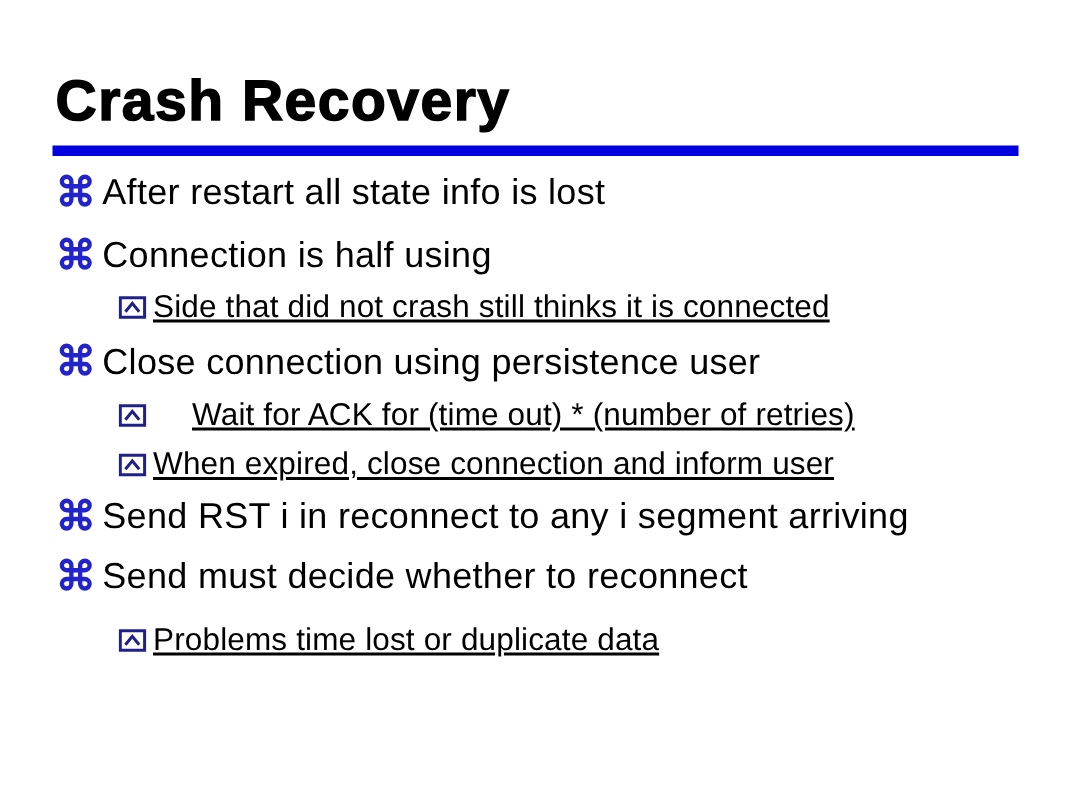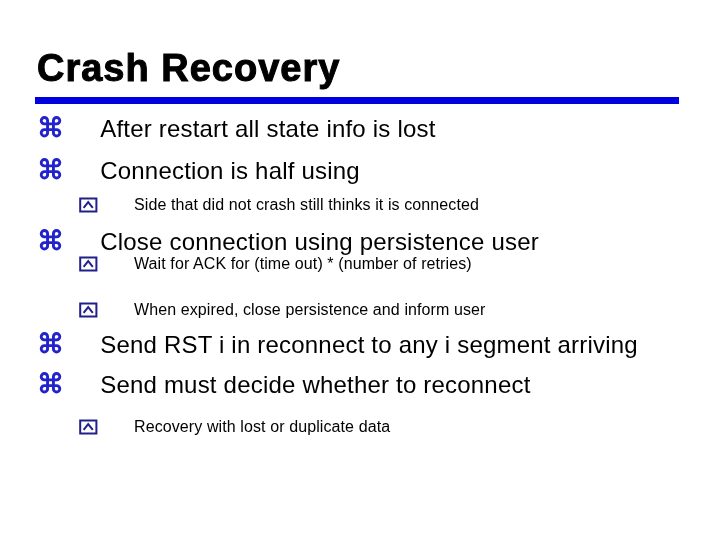--- a/index.html
+++ b/index.html
@@ -44,45 +44,45 @@
   }
   .row.l1 {
     left: 37px;
     height: 30px;
     font-size: 24px;
     letter-spacing: 0.2px;
   }
   .row.l2 {
     left: 79px;
     height: 26px;
-    font-size: 16px;
+    font-size: 21px;
     letter-spacing: 0.1px;
+    text-decoration: underline;
   }
   .bullet-l1 {
     font-size: 27px;
     line-height: 1;
     color: #2323cb;
     font-weight: bold;
     margin-right: 4px;
     transform: translateY(-1px);
   }
   .bullet-l2 {
     display: inline-flex;
     margin-right: 4px;
   }
   .txt {
     color: #000000;
-    margin-left: 32px;
   }
   
   .r0 { top: 114px; }
   .r1 { top: 156px; }
   .r2 { top: 192px; }
   .r3 { top: 227px; }
-  .r4 { top: 251px; }
+  .r4 { top: 264px; gap: 26px; }
   .r5 { top: 297px; }
   .r6 { top: 330px; }
   .r7 { top: 370px; }
   .r8 { top: 414px; }
 </style>
 </head>
 <body>
 
 <div id="slide">
 
@@ -125,36 +125,36 @@
     <span class="txt">Wait for ACK for (time out) * (number of retries)</span>
   </div>
 
   <div class="row l2 r5">
     <span class="bullet-l2">
       <svg width="19" height="16" viewBox="0 0 19 16">
         <rect x="1.2" y="1.5" width="16.2" height="13" fill="none" stroke="#20208a" stroke-width="2"></rect>
         <path d="M4.6 10.8 L9.2 5.2 L13.8 10.8" fill="none" stroke="#20208a" stroke-width="2" stroke-linejoin="miter"></path>
       </svg>
     </span>
-    <span class="txt">When expired, close persistence and inform user</span>
+    <span class="txt">When expired, close connection and inform user</span>
   </div>
 
   <div class="row l1 r6">
     <span class="bullet-l1">⌘</span>
     <span class="txt">Send RST i in reconnect to any i segment arriving</span>
   </div>
 
   <div class="row l1 r7">
     <span class="bullet-l1">⌘</span>
     <span class="txt">Send must decide whether to reconnect</span>
   </div>
 
   <div class="row l2 r8">
     <span class="bullet-l2">
       <svg width="19" height="16" viewBox="0 0 19 16">
         <rect x="1.2" y="1.5" width="16.2" height="13" fill="none" stroke="#20208a" stroke-width="2"></rect>
         <path d="M4.6 10.8 L9.2 5.2 L13.8 10.8" fill="none" stroke="#20208a" stroke-width="2" stroke-linejoin="miter"></path>
       </svg>
     </span>
-    <span class="txt">Recovery with lost or duplicate data</span>
+    <span class="txt">Problems time lost or duplicate data</span>
   </div>
 
 </div>
 
 </body></html>

